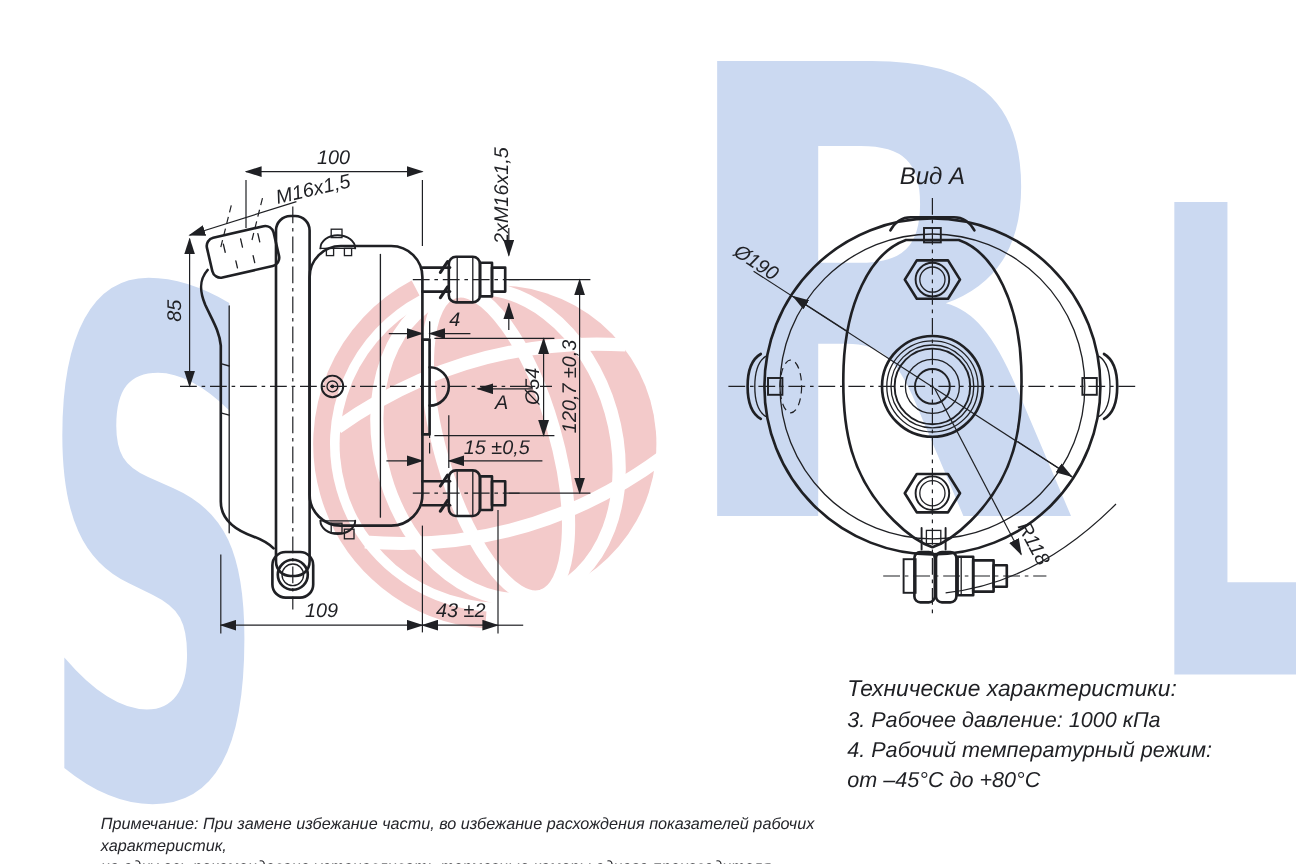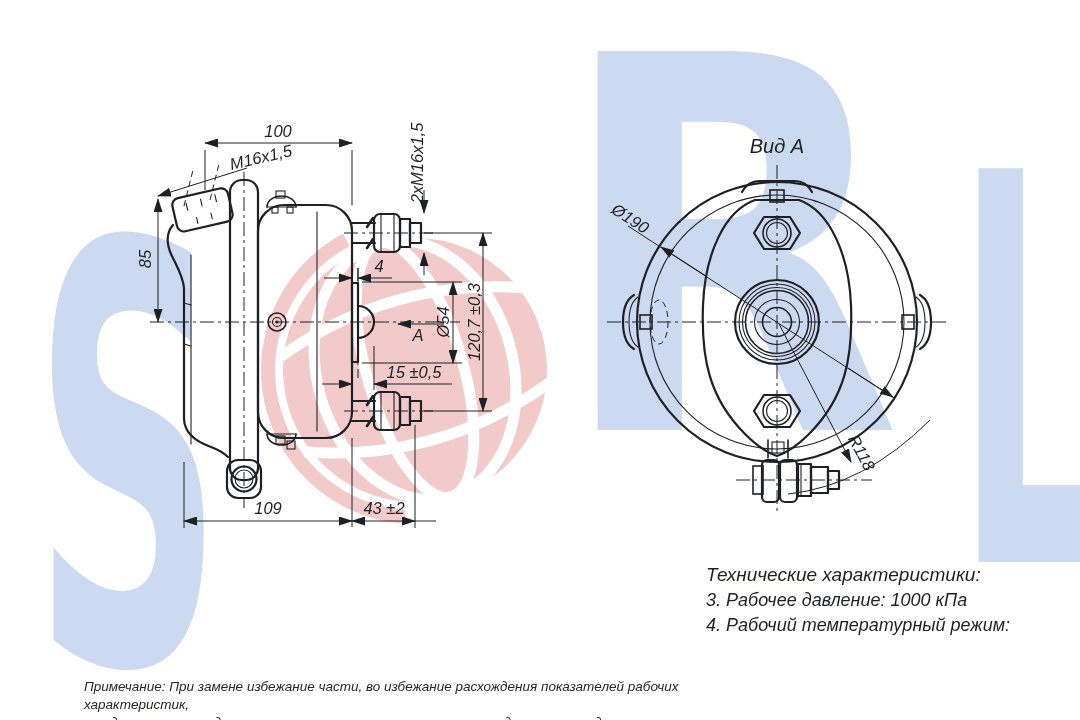--- a/index.html
+++ b/index.html
@@ -250,20 +250,21 @@
       <line x1="779" y1="324" x2="851" y2="462" class="dim" marker-end="url(#arE)"></line>
       <path d="M 788,494 Q 864,486 930,420" class="dim"></path>
       <text class="d" x="861" y="458" text-anchor="middle" transform="rotate(62 861 453)">R118</text>
     </g>
   </svg>
 
   <div class="specs">
     <div class="head">Технические характеристики:</div>
     <div class="line">3. Рабочее давление: 1000 кПа</div>
     <div class="line">4. Рабочий температурный режим:</div>
+    <div class="line">от –45°C до +80°C</div>
   </div>
 
   <div class="note">
     <div>Примечание: При замене избежание части, во избежание расхождения показателей рабочих характеристик,</div>
     <div>на одну ось рекомендовано устанавливать тормозные камеры одного производителя.</div>
   </div>
 
 </div>
 
 </body></html>

